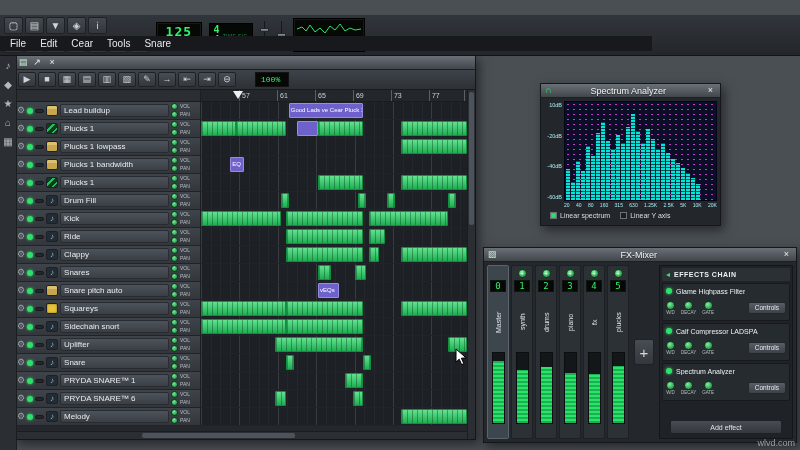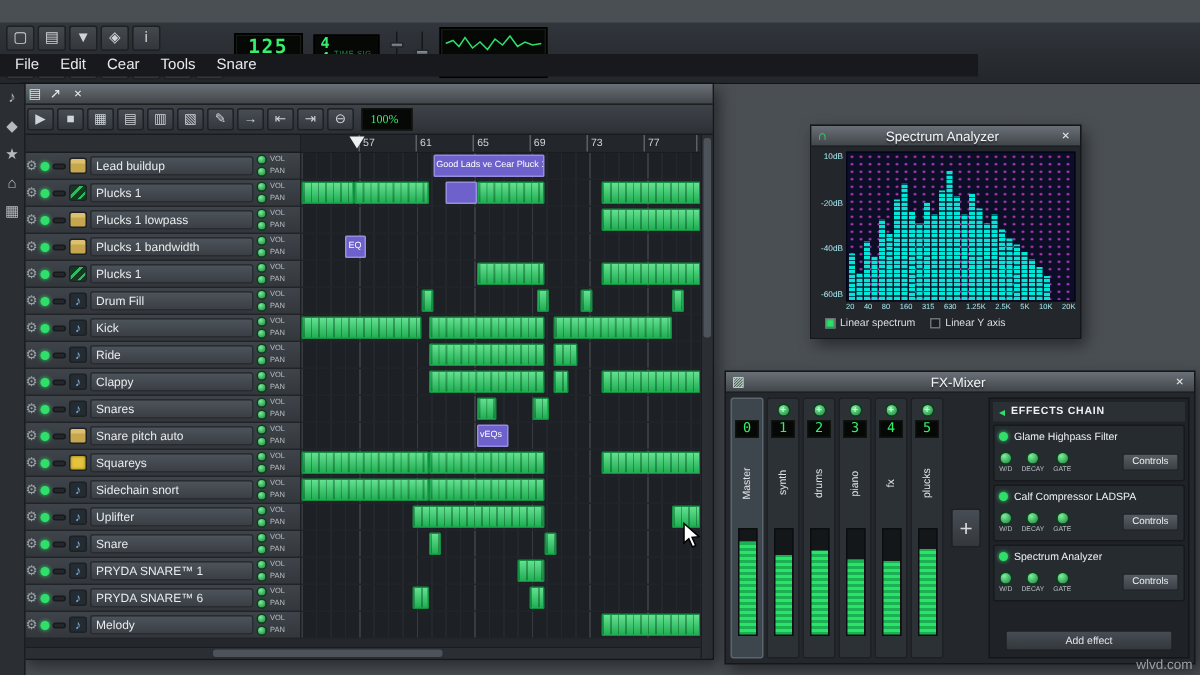--- a/index.html
+++ b/index.html
@@ -64,22 +64,22 @@
   .t-btn{width:11px;height:11px;font-size:9px;color:#e9ebed;display:flex;
     align-items:center;justify-content:center;line-height:1;}
 
   
   #song-editor{left:14px;top:55px;width:462px;height:385px;}
   .se-toolbar{height:20px;flex:none;background:linear-gradient(#3e434a,#2d3136);
     border-bottom:1px solid #191c1f;display:flex;align-items:center;gap:2px;padding:0 3px;}
   .se-btn{width:18px;height:15px;background:linear-gradient(#474d54,#34383d);
     border:1px solid #1e2125;border-radius:2px;color:#cfd4d8;font-size:9px;
     display:flex;align-items:center;justify-content:center;line-height:1;}
-  .zoom-box{background:#050805;color:#35f06a;font-family:Liberation Serif, serif;
-    font-size:8px;padding:2px 8px 2px 5px;border:1px solid #101310;margin-left:3px;}
+  .zoom-box{background:#050805;color:#35f06a;font-family:Liberation Mono, monospace;
+    font-size:8px;padding:2px 8px 2px 5px;border:1px solid #101310;margin-left:17px;}
   .se-body{flex:1;display:flex;overflow:hidden;}
   .se-main{flex:1;display:flex;flex-direction:column;overflow:hidden;}
   .se-ruler-row{height:12px;flex:none;display:flex;background:#2b2f34;border-bottom:1px solid #1a1d20;}
   .se-ruler-spacer{width:186px;flex:none;border-right:1px solid #1c1f22;}
   .se-ruler{flex:1;position:relative;background:#23262b;}
   .ruler-mark{position:absolute;top:0;height:100%;border-left:1px solid #5a6066;
     padding-left:2px;font-size:7px;color:#cdd2d6;line-height:11px;}
   .playhead{position:absolute;top:1px;width:0;height:0;margin-left:-5px;
     border:5px solid transparent;border-top:8px solid #eef0f2;}
   .se-tracks{flex:1;overflow:hidden;background:#24282c;}

